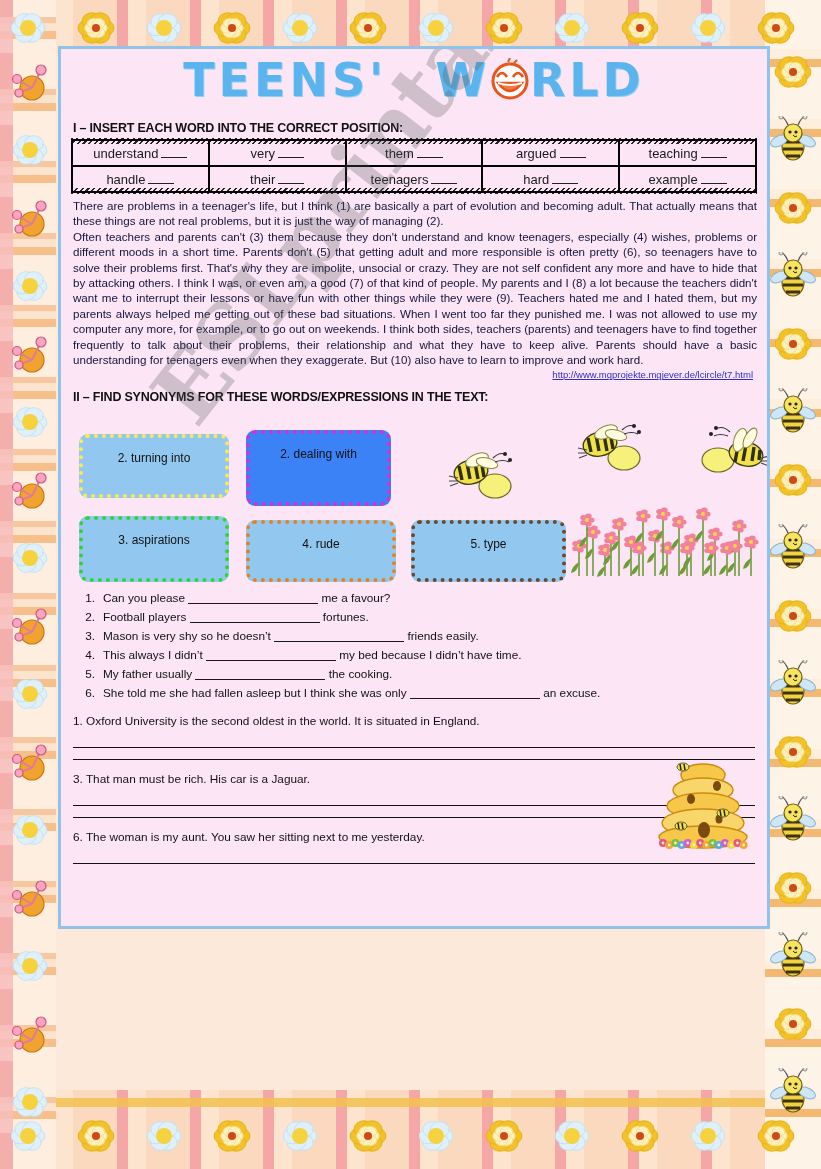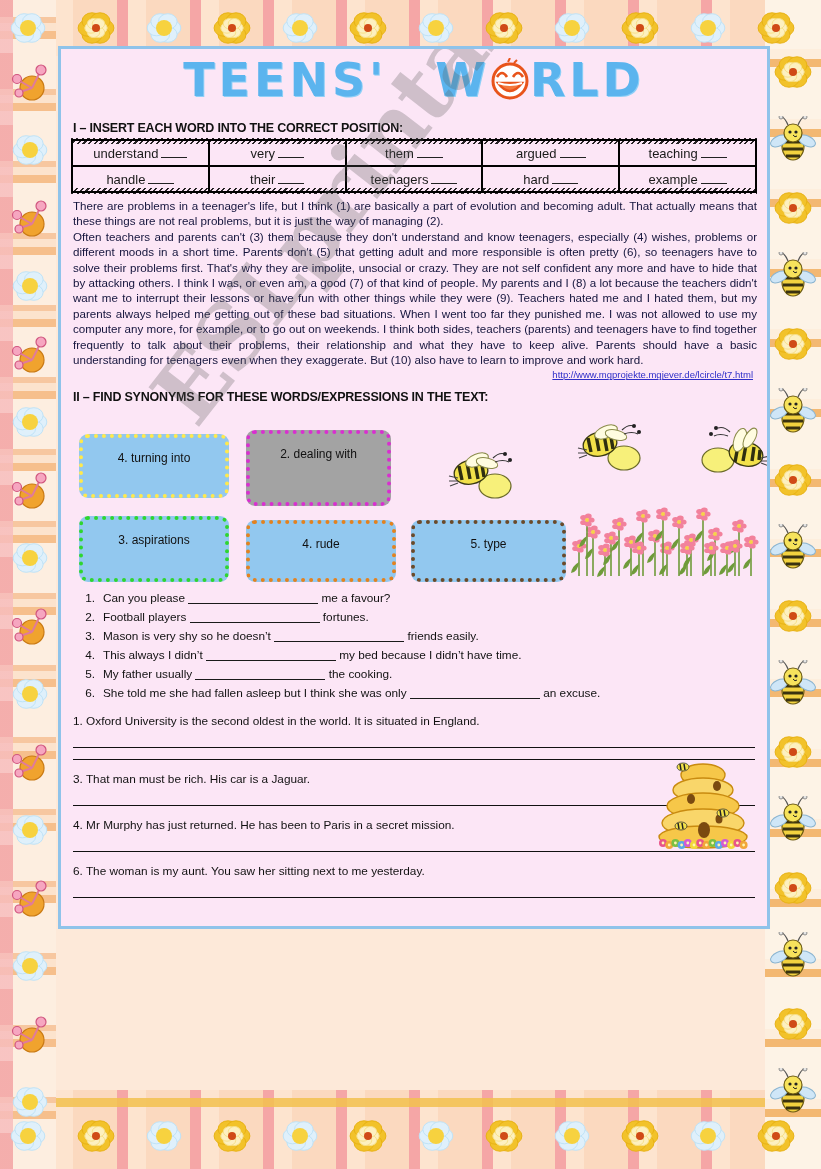--- a/index.html
+++ b/index.html
@@ -1070,22 +1070,22 @@
     <p>There are problems in a teenager's life, but I think (1) are basically a part of evolution and becoming adult. That actually means that these things are not real problems, but it is just the way of managing (2).</p>
     <p>Often teachers and parents can't (3) them because they don't understand and know teenagers, especially (4) wishes, problems or different moods in a short time. Parents don't (5) that getting adult and more responsible is often pretty (6), so teenagers have to solve their problems first. That's why they are impolite, unsocial or crazy. They are not self confident any more and have to hide that by attacking others. I think I was, or even am, a good (7) of that kind of people. My parents and I (8) a lot because the teachers didn't want me to interrupt their lessons or have fun with other things while they were (9). Teachers hated me and I hated them, but my parents always helped me getting out of these bad situations. When I went too far they punished me. I was not allowed to use my computer any more, for example, or to go out on weekends. I think both sides, teachers (parents) and teenagers have to find together frequently to talk about their problems, their relationship and what they have to keep alive. Parents should have a basic understanding for teenagers even when they exaggerate. But (10) also have to learn to improve and work hard.</p>
   </div>
   <div class="src">http://www.mgprojekte.mgjever.de/lcircle/t7.html</div>
 
   <div class="sec-h" style="margin-top:10px">II – FIND SYNONYMS FOR THESE WORDS/EXPRESSIONS IN THE TEXT:</div>
 
   <div class="syn-area">
 
     <div id="syn-boxes">
-          <div class="synbox" style="left: 8px; top: 26px; width: 150px; height: 64px; border: 4px dotted rgb(255, 233, 77); background: rgb(146, 200, 239);"><span>4. turning into</span></div>
-          <div class="synbox" style="left: 175px; top: 22px; width: 145px; height: 76px; border: 4px dotted rgb(217, 47, 208); background: #a3a3a3;"><span>2. dealing with</span></div>
+          <div class="synbox" style="left: 8px; top: 26px; width: 150px; height: 64px; border: 4px dotted rgb(255, 233, 77); background: rgb(146, 200, 239);"><span>2. turning into</span></div>
+          <div class="synbox" style="left: 175px; top: 22px; width: 145px; height: 76px; border: 4px dotted rgb(217, 47, 208); background: #3b82f6;"><span>2. dealing with</span></div>
           <div class="synbox" style="left: 8px; top: 108px; width: 150px; height: 66px; border: 4px dotted rgb(47, 214, 47); background: rgb(146, 200, 239);"><span>3. aspirations</span></div>
           <div class="synbox" style="left: 175px; top: 112px; width: 150px; height: 62px; border: 4px dotted rgb(227, 130, 31); background: rgb(146, 200, 239);"><span>4. rude</span></div>
           <div class="synbox" style="left: 340px; top: 112px; width: 155px; height: 62px; border: 4px dotted rgb(107, 74, 42); background: rgb(146, 200, 239);"><span>5. type</span></div>
         </div>
 
     <span class="bee" style="left:376px;top:38px;width:74px;height:58px">
       <svg viewBox="0 0 74 58" width="74" height="58">
         <ellipse cx="48" cy="40" rx="16" ry="12" fill="#f7f07a" stroke="#6b6b2a" stroke-width="1.2"></ellipse>
         <ellipse cx="24" cy="26" rx="17" ry="12" fill="#f2e14a" stroke="#3a3a12" stroke-width="1.3" transform="rotate(-12 24 26)"></ellipse>
         <path d="M12 20 L15 34 M20 17 L23 33 M28 17 L31 33 M35 19 L37 31" stroke="#2e2e10" stroke-width="3.4" fill="none"></path>
@@ -1372,21 +1372,20 @@
         <li><span class="sec3-num">6.</span><span>She told me she had fallen asleep but I think she was only </span><span class="blank-l"></span><span> an excuse.</span></li>
       </ul>
 
 
   <div id="sec4-list">
         <div class="sec4-item">1. Oxford University is the second oldest in the world. It is situated in England.</div>
         <div class="sec4-rule"></div>
         <div class="sec4-rule"></div>
         <div class="sec4-item">3. That man must be rich. His car is a Jaguar.</div>
         <div class="sec4-rule"></div>
-        <div class="sec4-item">4. Mr Murphy has just returned. He has been to Paris in a secret mission.</div>
         <div class="sec4-rule"></div>
         <div class="sec4-item">6. The woman is my aunt. You saw her sitting next to me yesterday.</div>
         <div class="sec4-rule"></div>
       </div>
 
 </div>
 
 <div class="watermark">ESLprintables.com</div>
 </div>
 

